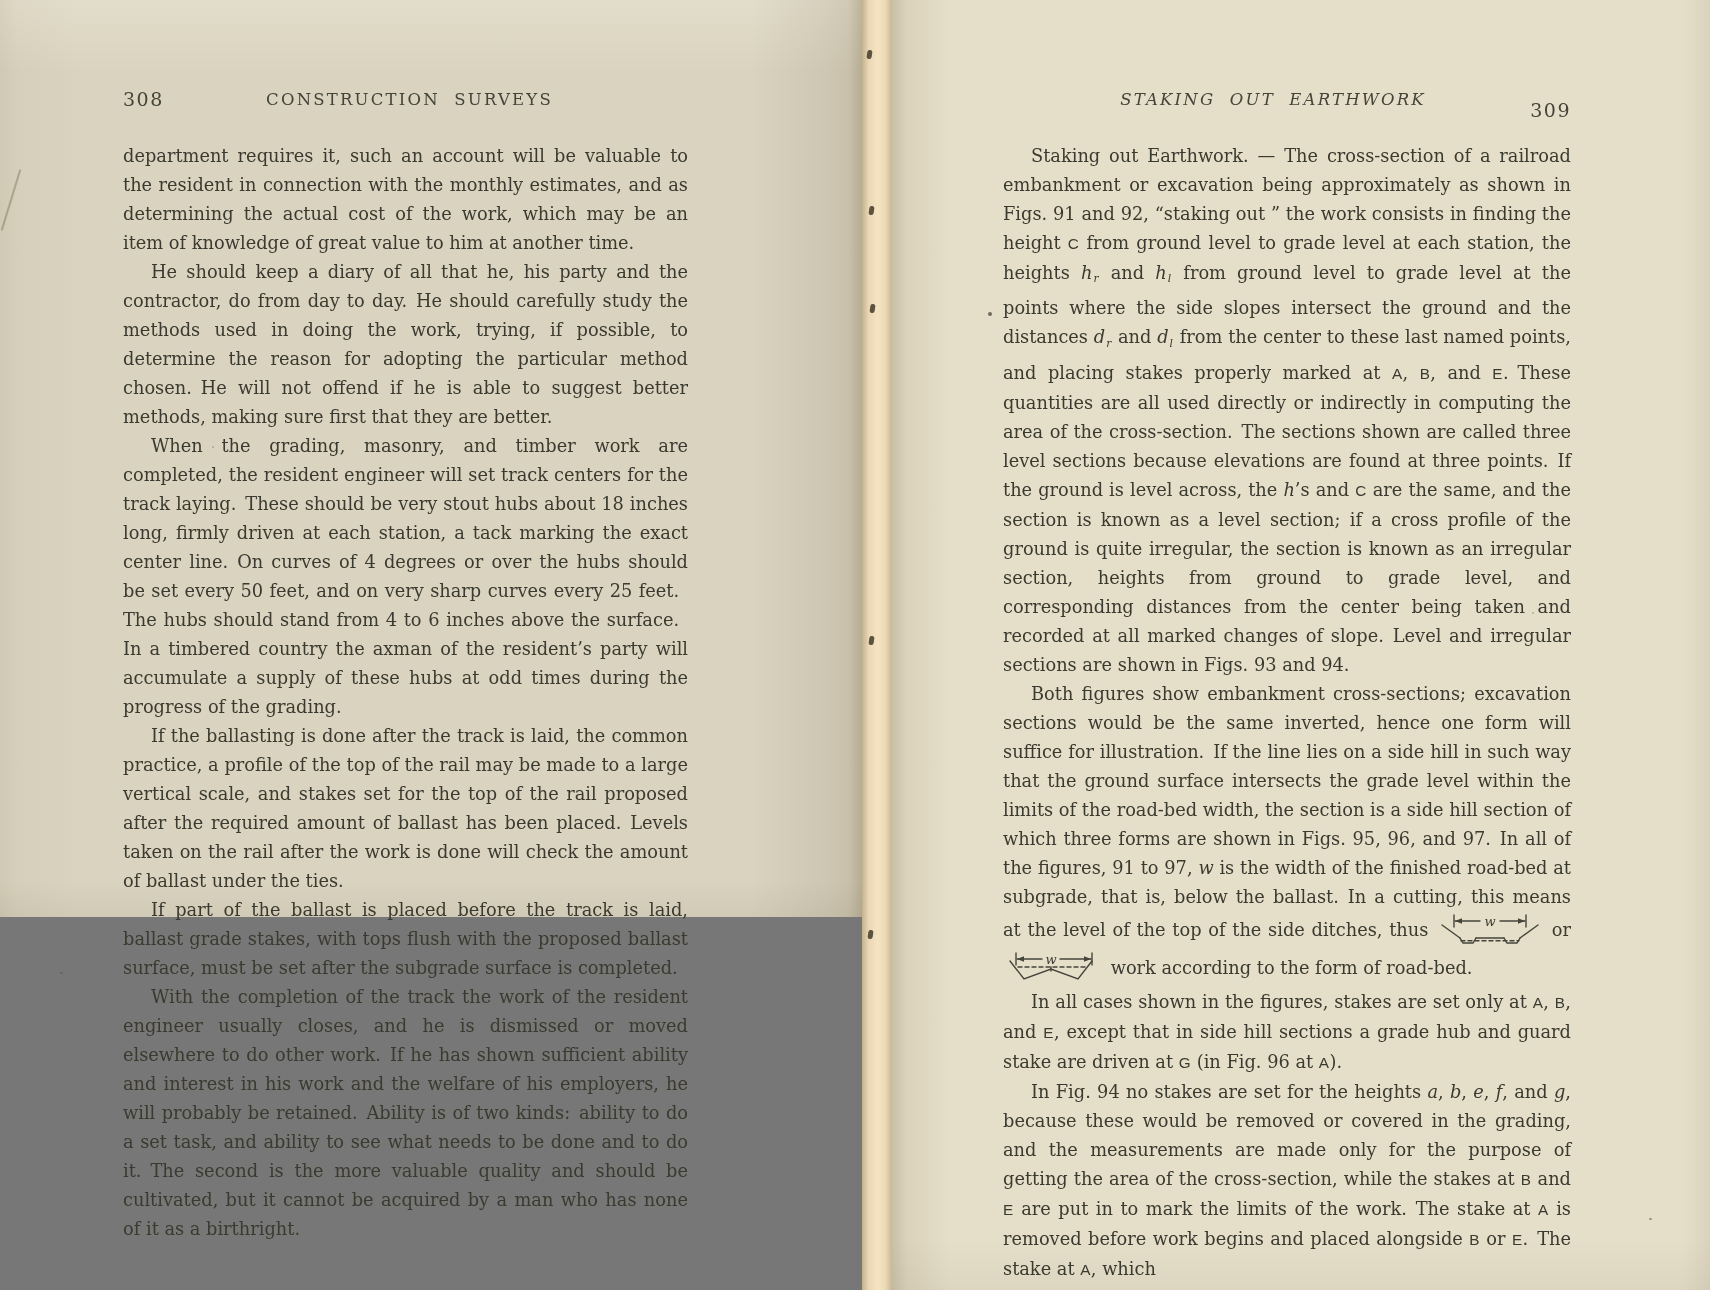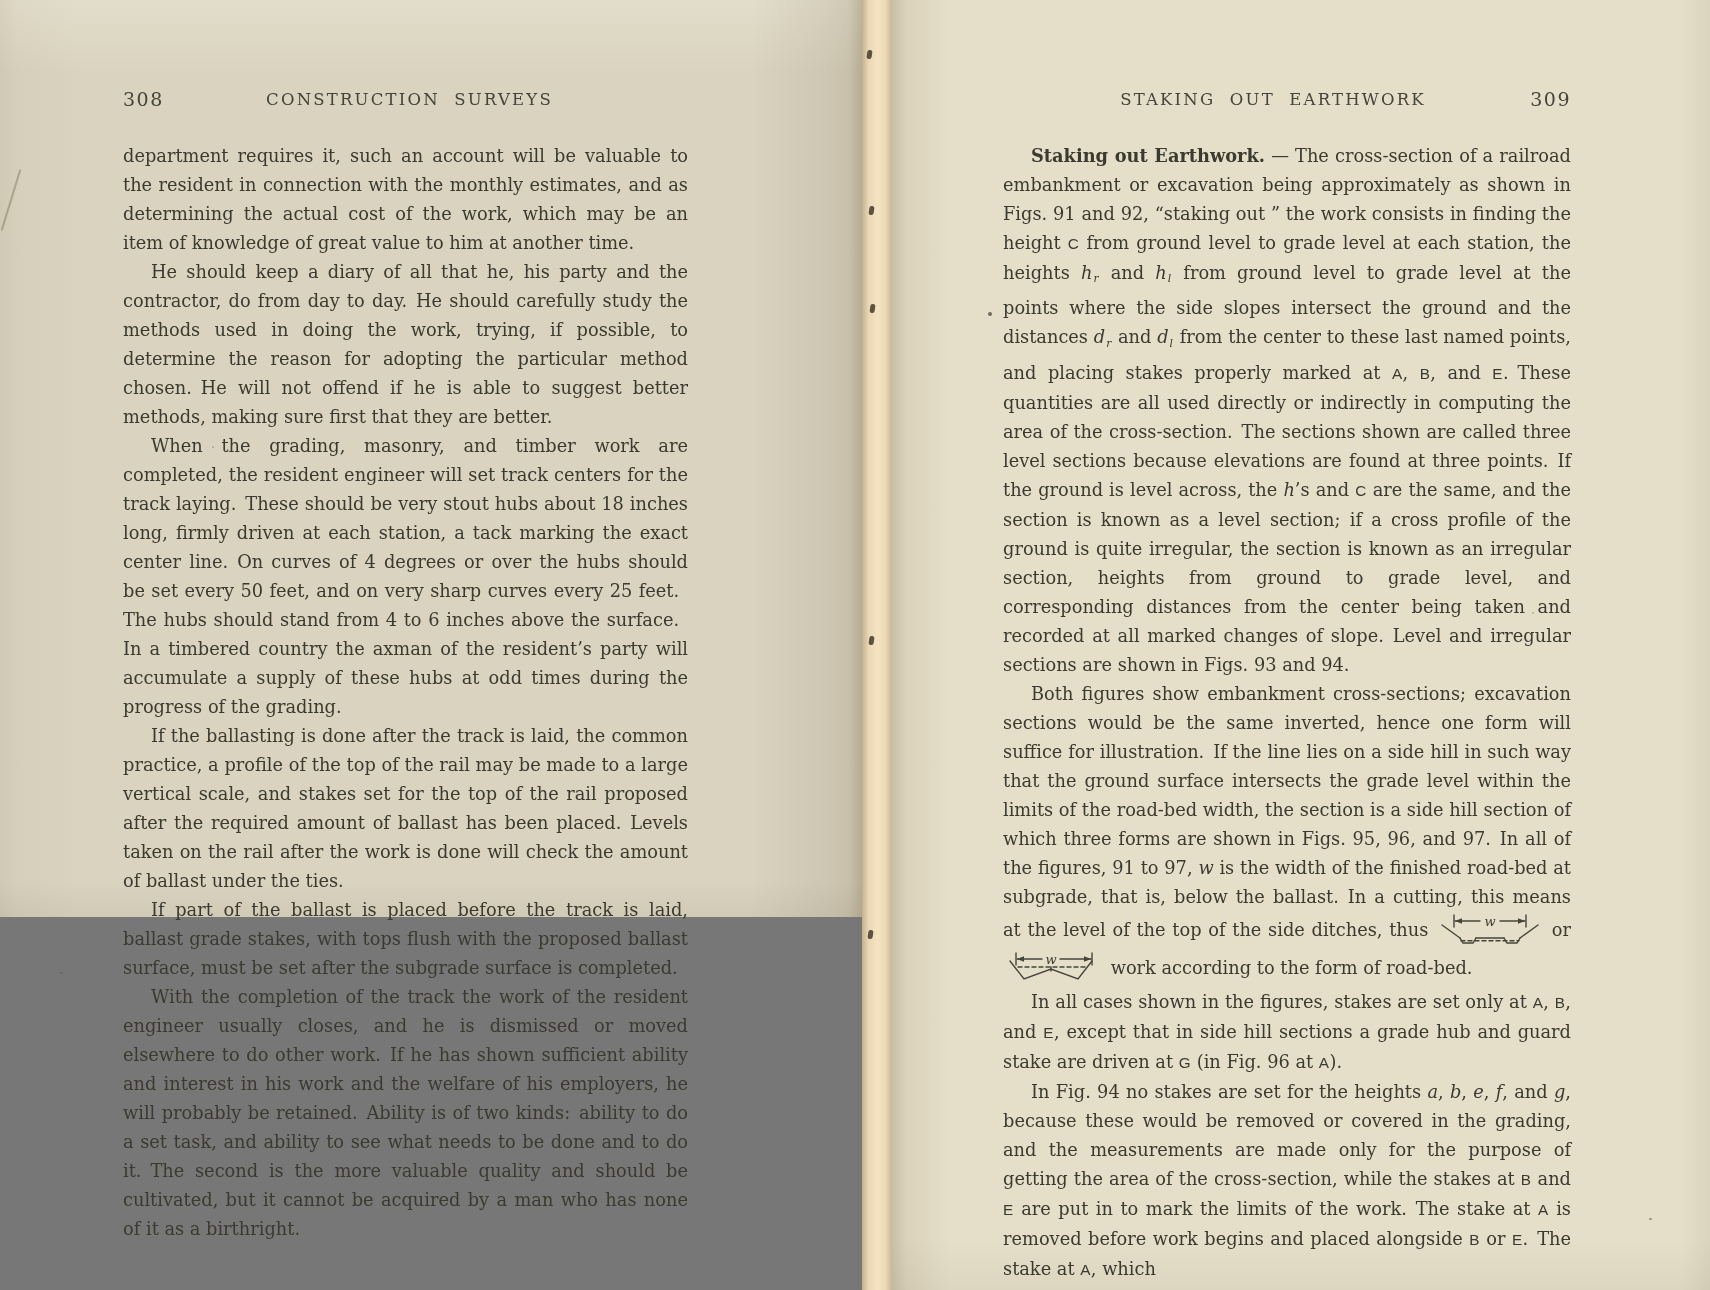--- a/index.html
+++ b/index.html
@@ -43,28 +43,28 @@
   }
   
   .content{position:absolute;top:90px;}
   .left-page .content{left:123px;width:565px;}
   .right-page .content{left:111px;width:568px;}
   .page-header{
     position:relative;height:26px;margin-bottom:25px;
     font-size:16.5px;letter-spacing:2.2px;word-spacing:7px;color:#45443a;
   }
   .header-title{position:absolute;left:8px;right:0;text-align:center;white-space:nowrap;}
-  .right-page .header-title{transform:translateX(-18px);}
+  .right-page .header-title{transform:translateX(-18px);font-style:italic;}
   .page-num{position:absolute;top:-2px;font-size:19px;letter-spacing:1.5px;}
   .page-num.pos-left{left:0;}
-  .page-num.pos-right{right:0;}
+  .page-num.pos-right{right:0;margin-top:11px;}
   .page-body{font-size:17.8px;line-height:29px;text-align:justify;}
   .para{margin:0;}
   .para.indent{text-indent:28px;}
-  .seg-b{font-weight:bold;}
+  .seg-b{font-weight:normal;}
   .seg-i{font-style:italic;}
   .seg-g{font-family:"Liberation Sans",sans-serif;font-size:.86em;letter-spacing:.4px;}
   .seg-sub{font-style:italic;font-size:.6em;vertical-align:-.32em;margin:0 1px;}
   
   .inline-fig{display:inline-block;vertical-align:-13px;margin:0 5px;}
   .inline-fig path{stroke:#45443b;fill:none;stroke-width:1.4;stroke-linecap:round;}
   .inline-fig path.head{fill:#45443b;stroke:none;}
   .inline-fig text{font-style:italic;font-size:13px;font-family:"DejaVu Serif",serif;fill:#3b3a30;}
   
   .margin-dot{position:absolute;width:4px;height:4px;border-radius:50%;background:#504d42;opacity:.8;}

